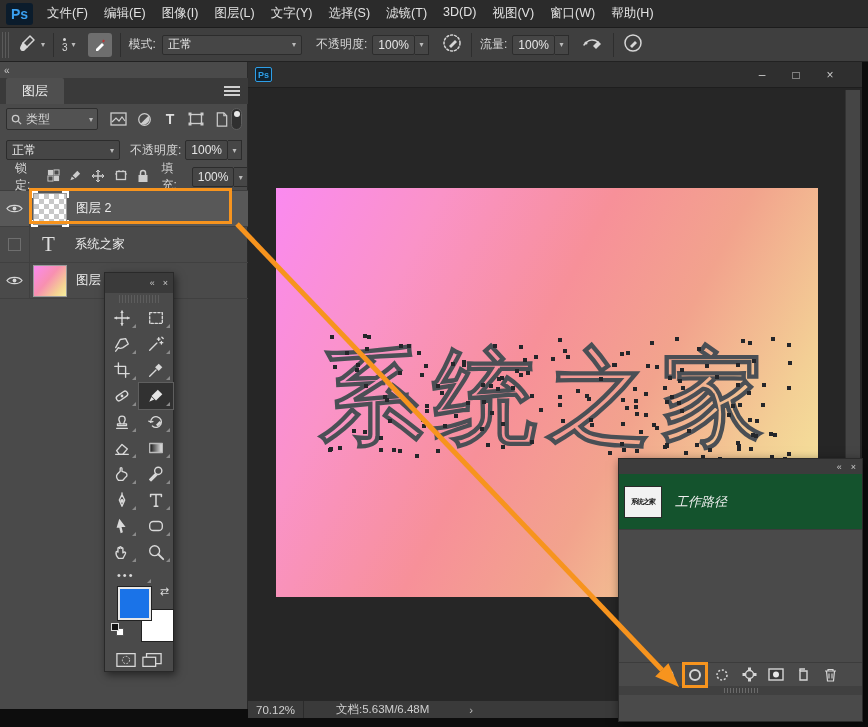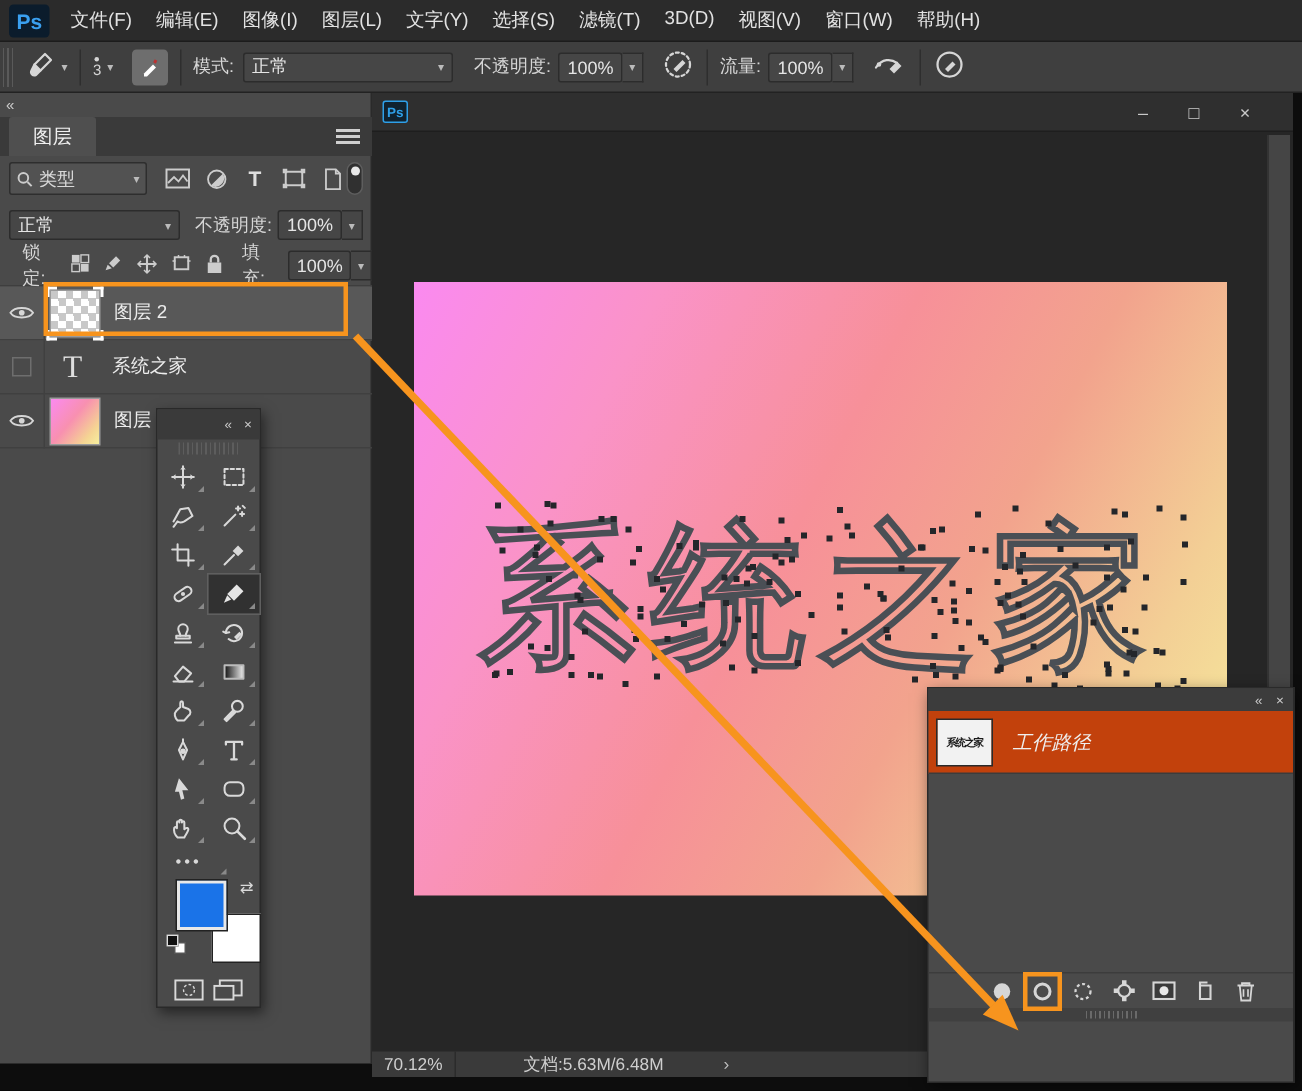--- a/index.html
+++ b/index.html
@@ -66,21 +66,21 @@
                display:flex; align-items:center; }
   .doc-ps-icon { width:17px; height:15px; margin:0 7px 0 7px; border:1px solid #2e9fe8; border-radius:2px; color:#2e9fe8;
                  font-size:9px; font-weight:bold; display:flex; align-items:center; justify-content:center; background:#10222f; }
   .win-btns { position:absolute; right:22px; top:0; height:26px; display:flex; align-items:center; gap:14px; color:#c9c9c9; }
   .win-btns span { width:20px; text-align:center; font-size:12px; }
   .doc-content { position:absolute; left:0; top:26px; width:614px; height:612px; background:#262626; }
   .scrollbar-v { position:absolute; right:2px; top:28px; width:15px; height:584px; background:#454545; border-left:1px solid #333; }
   .doc-status { position:absolute; left:0; top:638px; width:614px; height:18px; background:#3a3a3a; border-top:1px solid #272727;
                 display:flex; align-items:center; color:#cfcfcf; font-size:11.5px; }
   .doc-status .zoomfield { padding:0 8px; border-right:1px solid #2b2b2b; height:100%; display:flex; align-items:center; }
-  .doc-status .docinfo { margin-left:45px; }
+  .doc-status .docinfo { margin-left:32px; }
   .doc-status .chev { margin-left:40px; color:#bdbdbd; }
 
   
   .canvas { left:276px; top:188px; width:542px; height:409px;
             background:linear-gradient(118deg,#fa8af0 0%,#fa93c8 22%,#f79099 45%,#f2a38d 63%,#f3cf95 82%,#f6ef9e 100%); }
   .path-text { position:absolute; left:0; top:0; width:100%; height:100%; overflow:hidden; }
   .anchor { position:absolute; width:4px; height:4px; background:#24262a; }
 
   
   .toolbox { left:104px; top:272px; width:70px; height:400px; background:#4a4a4a; border:1px solid #292929;
@@ -106,21 +106,21 @@
   .maskrow { display:flex; justify-content:space-around; align-items:center; height:24px; padding:0 8px; }
 
   
   .pathspanel { left:618px; top:458px; width:245px; height:264px; background:#4a4a4a; border:1px solid #2a2a2a;
                 box-shadow:2px 3px 10px rgba(0,0,0,.55); z-index:20; }
   .pp-topstrip { height:15px; background:#3c3c3c; display:flex; align-items:center; justify-content:flex-end; gap:9px;
                  padding:0 6px; color:#c9c9c9; font-size:9px; }
   .pp-tabrow { position:relative; height:28px; background:#3a3a3a; }
   .pp-tab { position:absolute; left:4px; top:0; height:28px; padding:0 16px; background:#4f4f4f; color:#f0f0f0; font-size:13px;
             display:flex; align-items:center; }
-  .pp-row { height:42px; background:#c2410c; display:flex; align-items:center; border-bottom:1px solid #3c3c3c; }
+  .pp-row { height:56px; background:#14532d; display:flex; align-items:center; border-bottom:1px solid #3c3c3c; }
   .pp-thumb { width:36px; height:30px; margin-left:6px; background:#f2f2f2; outline:1px solid #2a2a2a; overflow:hidden;
               color:#1a1a1a; font-size:7px; letter-spacing:-1px; display:flex; align-items:center; justify-content:center;
               font-weight:bold; transform:none; }
   .pp-name { margin-left:14px; font-style:italic; color:#efefef; font-size:13px; }
   .pp-empty { height:132px; }
   .pp-btnbar { height:24px; border-top:1px solid #3c3c3c; display:flex; align-items:center; gap:9px; padding-left:40px; }
   .pp-btnbar .pbtn { width:18px; height:18px; display:flex; align-items:center; justify-content:center; position:relative; }
   .pbtn svg { stroke:#d6d6d6; fill:none; stroke-width:1.5; }
   .stroke-hl { outline:3px solid #f7941e; outline-offset:1px; }
   .pp-grip { height:9px; background:#404040; display:flex; align-items:center; justify-content:center; }

